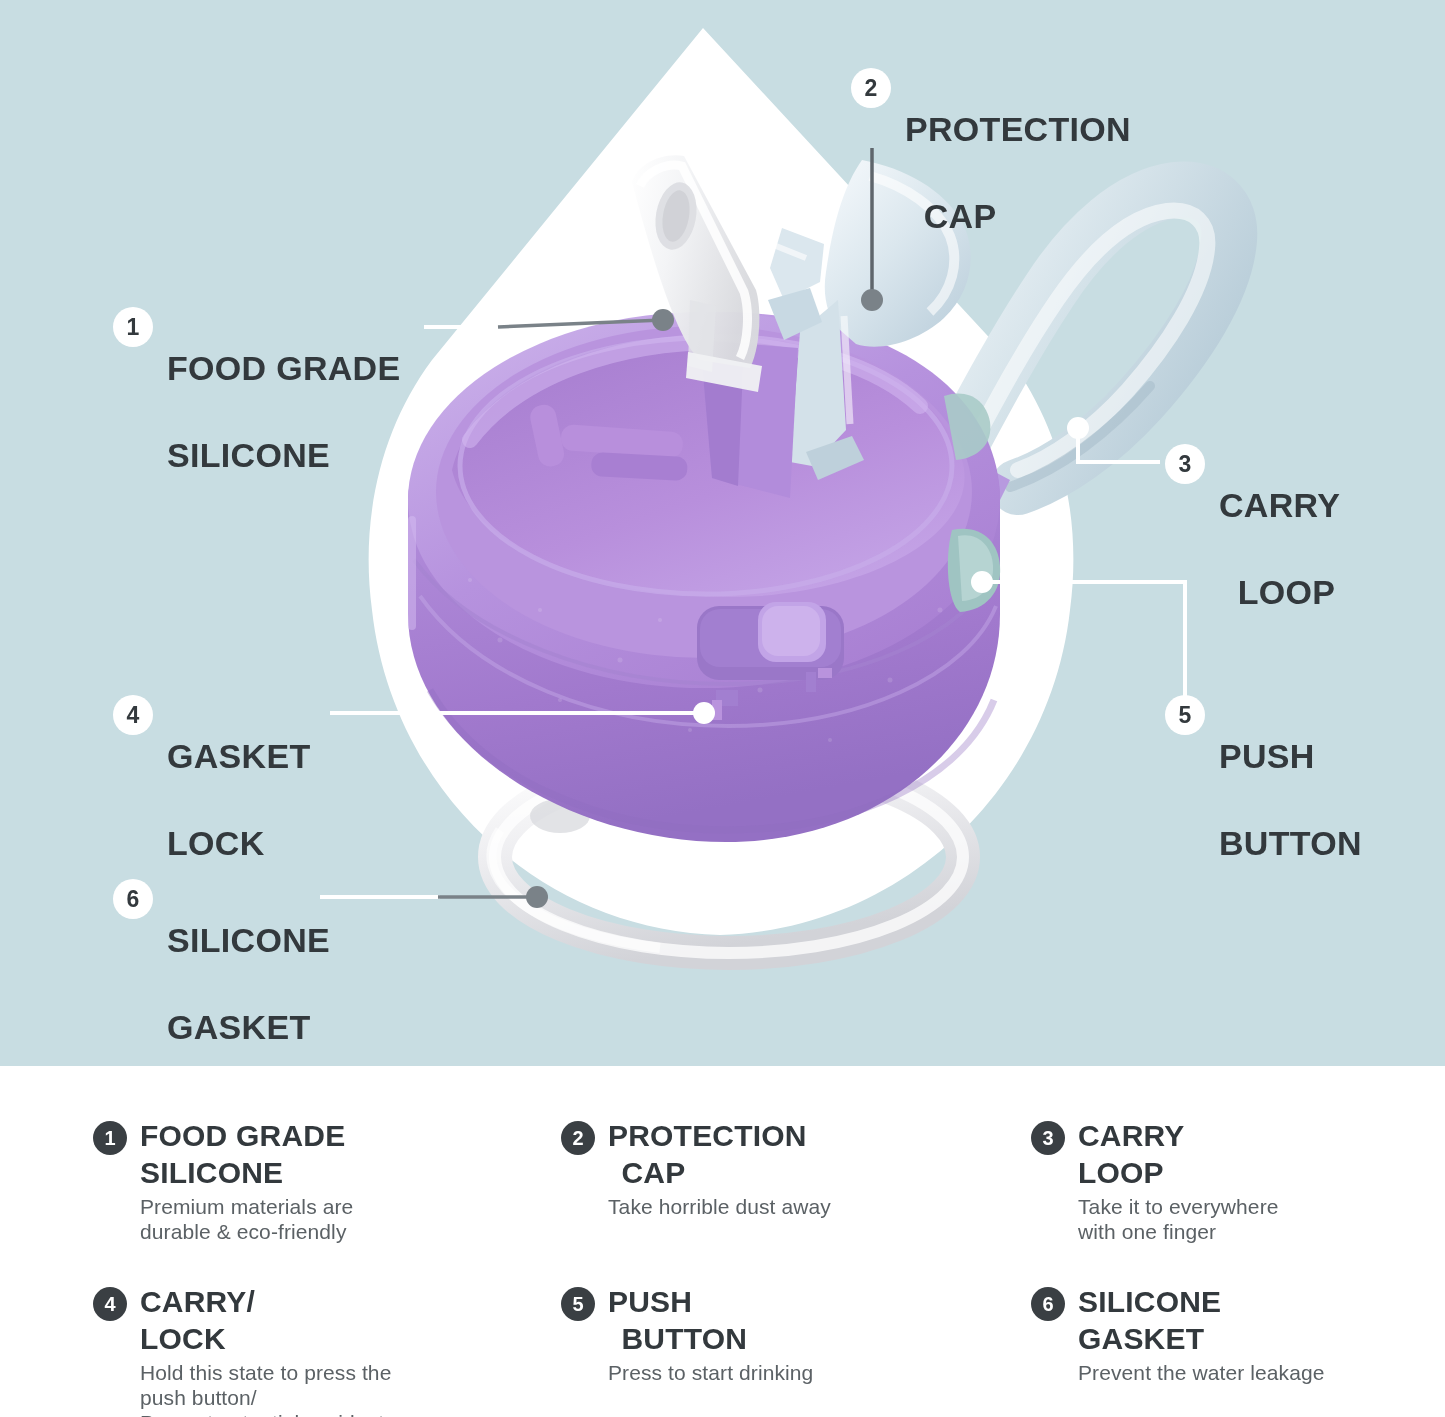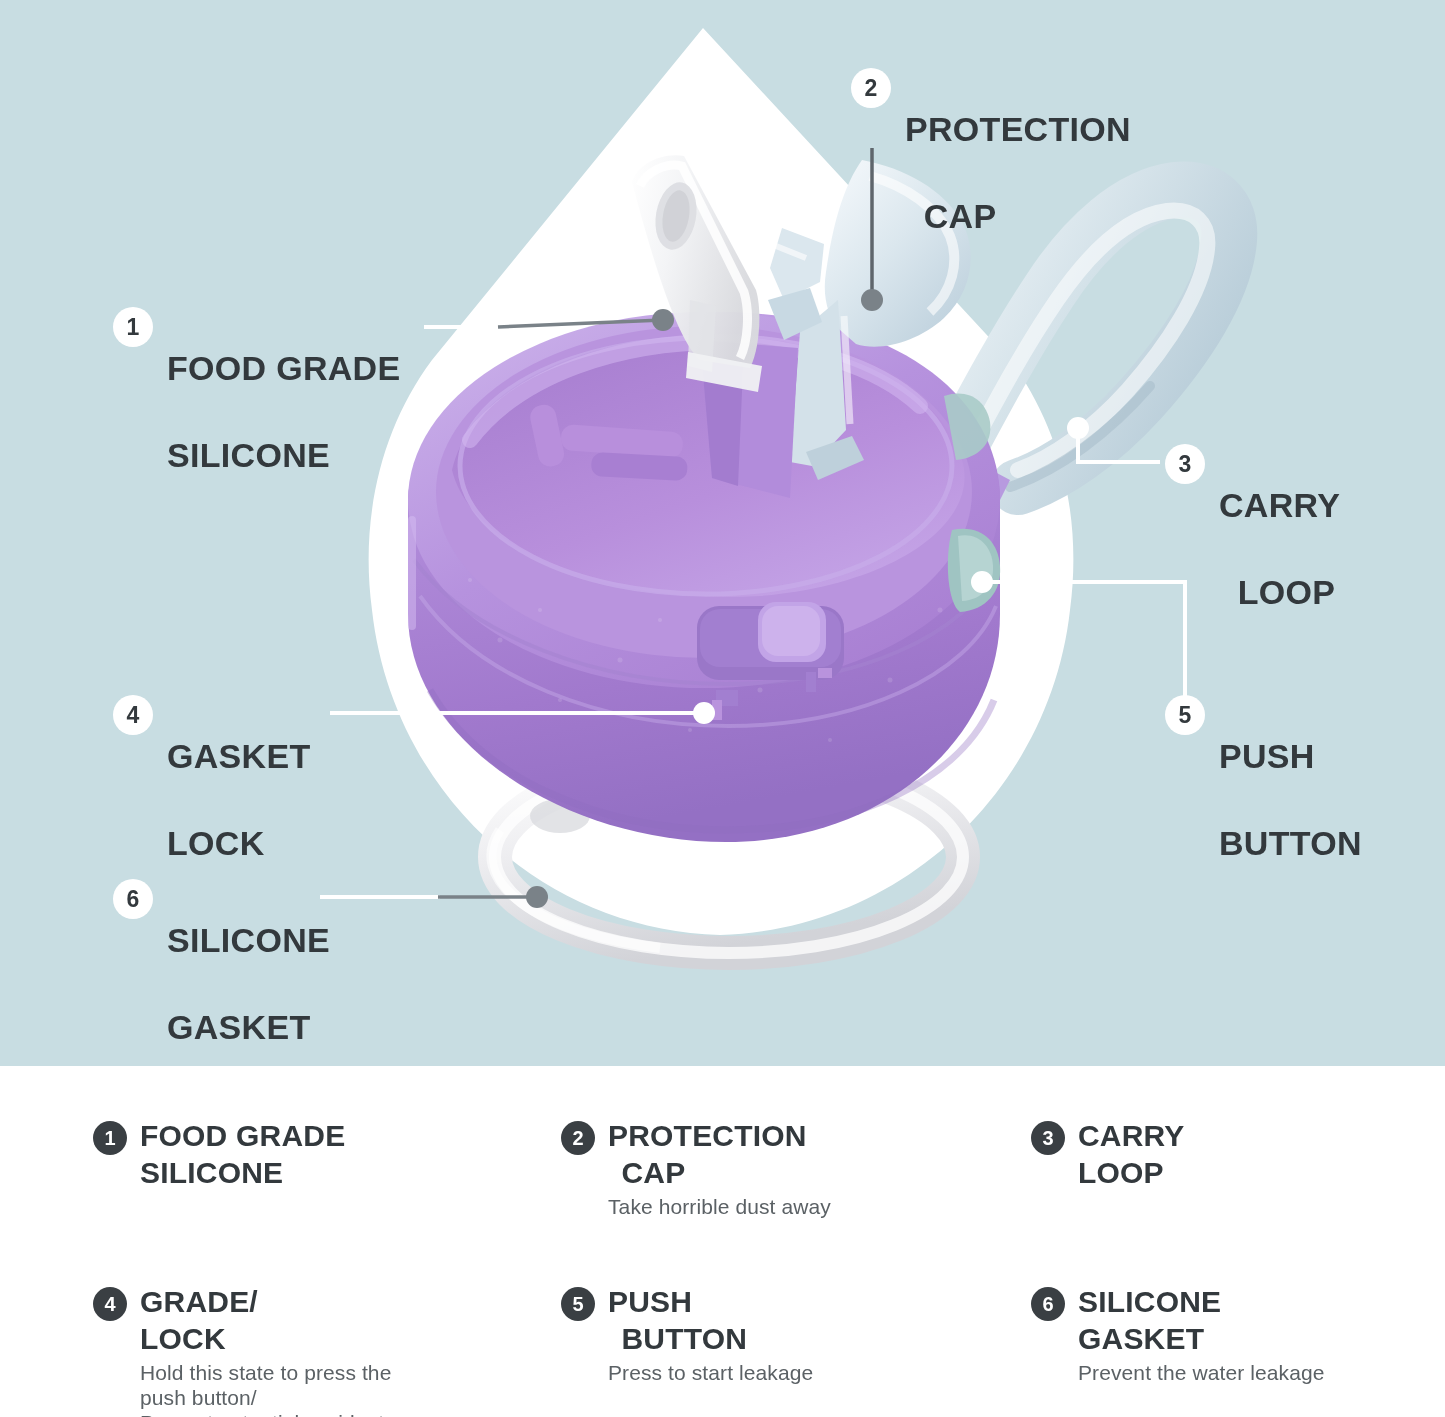--- a/index.html
+++ b/index.html
@@ -411,20 +411,22 @@
 
 <div id="legend">
 
   <div class="legend-item" style="left:93px; top:52px; width:420px;">
     <div class="legend-badge">1</div>
     <div>
       <p class="legend-title">
         <span>FOOD GRADE</span>
         <span class="l2">SILICONE</span>
       </p>
+      <p class="legend-desc">Premium materials are
+durable &amp; eco-friendly</p>
     </div>
   </div>
 
   <div class="legend-item" style="left:561px; top:52px; width:420px;">
     <div class="legend-badge">2</div>
     <div>
       <p class="legend-title indent-2">
         <span>PROTECTION</span>
         <span class="l2">CAP</span>
       </p>
@@ -432,44 +434,46 @@
     </div>
   </div>
 
   <div class="legend-item" style="left:1031px; top:52px; width:400px;">
     <div class="legend-badge">3</div>
     <div>
       <p class="legend-title">
         <span>CARRY</span>
         <span class="l2">LOOP</span>
       </p>
+      <p class="legend-desc">Take it to everywhere
+with one finger</p>
     </div>
   </div>
 
   <div class="legend-item" style="left:93px; top:218px; width:420px;">
     <div class="legend-badge">4</div>
     <div>
       <p class="legend-title">
-        <span>GRADE/</span>
+        <span>CARRY/</span>
         <span class="l2">LOCK</span>
       </p>
       <p class="legend-desc">Hold this state to press the
 push button/
 Prevent potential accidents</p>
     </div>
   </div>
 
   <div class="legend-item" style="left:561px; top:218px; width:420px;">
     <div class="legend-badge">5</div>
     <div>
       <p class="legend-title indent-2">
         <span>PUSH</span>
         <span class="l2">BUTTON</span>
       </p>
-      <p class="legend-desc">Press to start leakage</p>
+      <p class="legend-desc">Press to start drinking</p>
     </div>
   </div>
 
   <div class="legend-item" style="left:1031px; top:218px; width:400px;">
     <div class="legend-badge">6</div>
     <div>
       <p class="legend-title">
         <span>SILICONE</span>
         <span class="l2">GASKET</span>
       </p>

